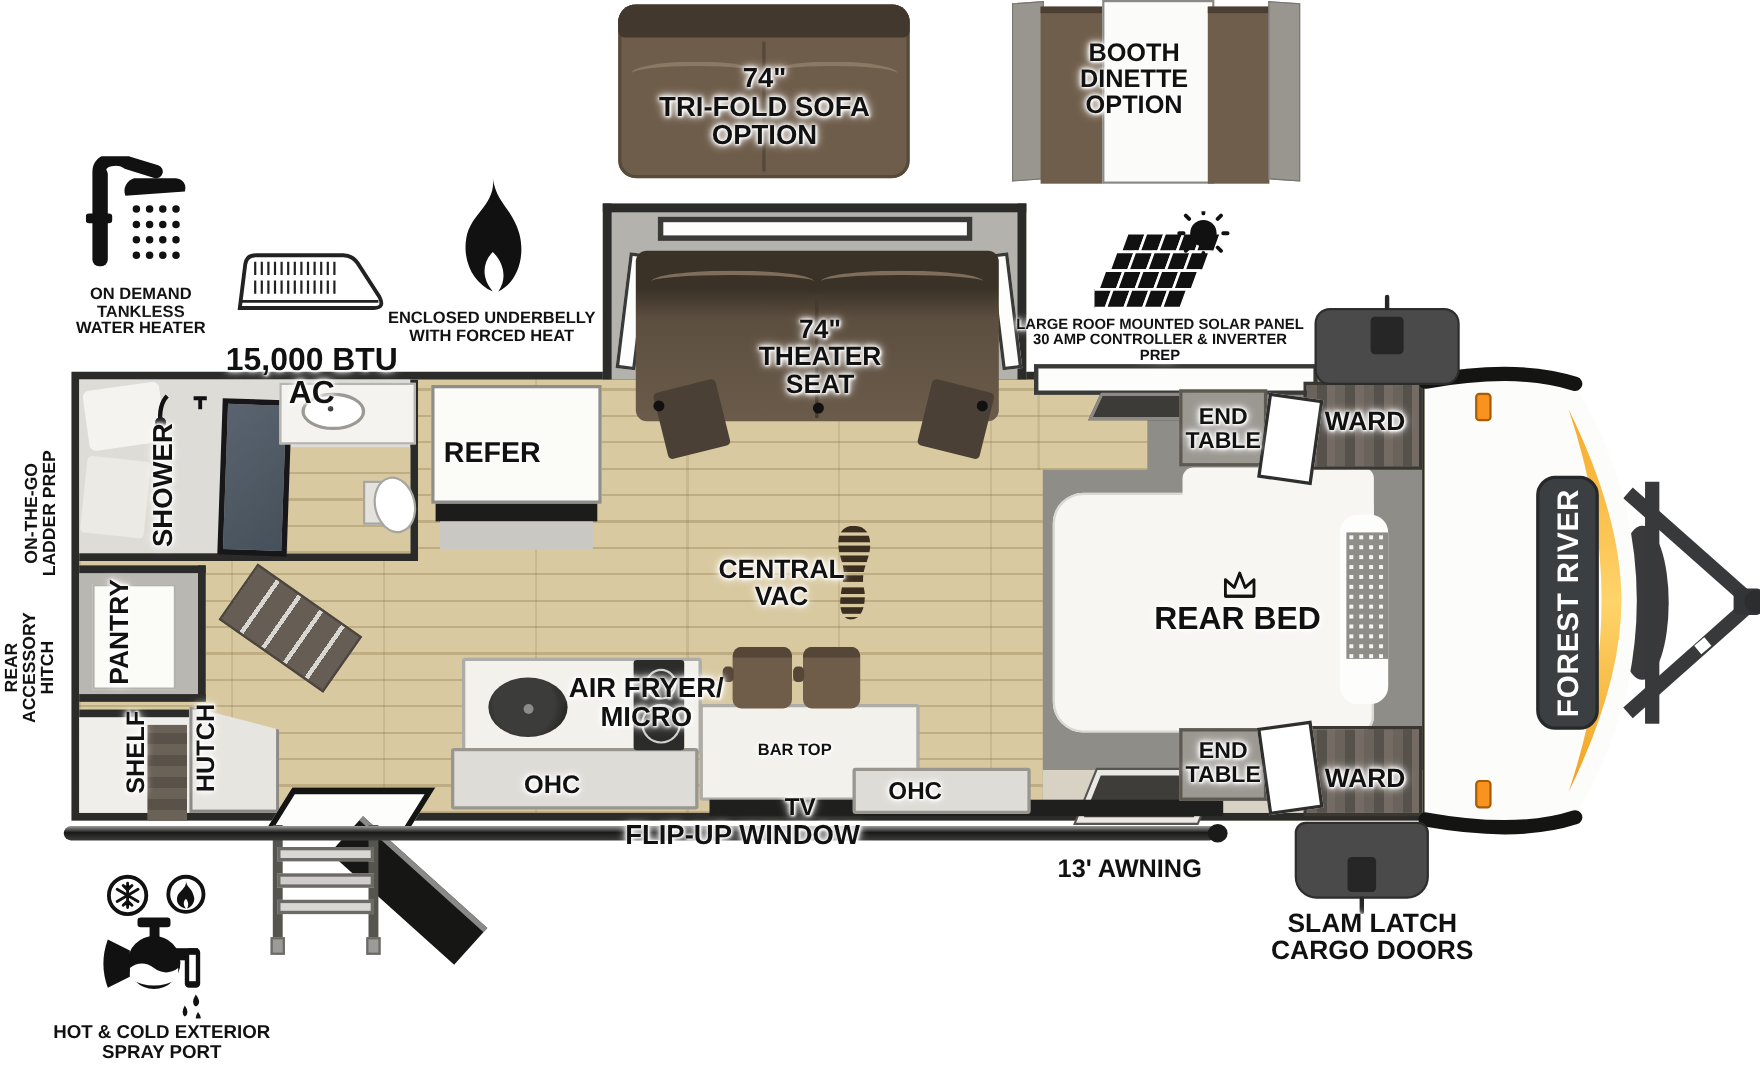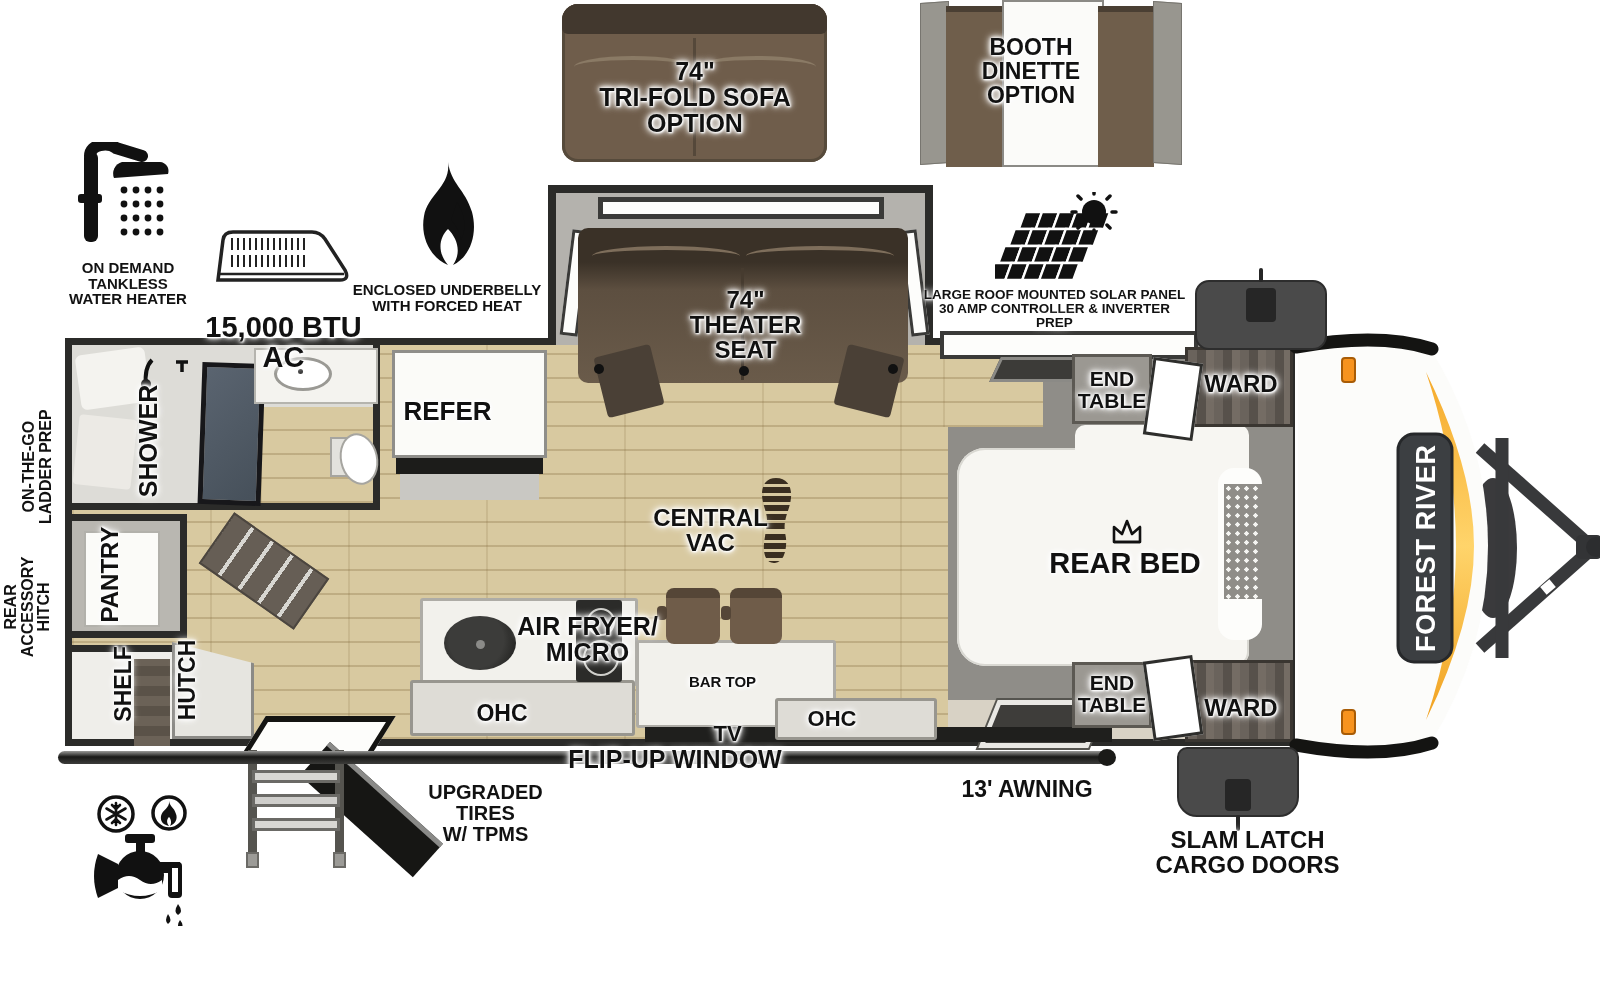--- a/index.html
+++ b/index.html
@@ -323,22 +323,20 @@
   <div class="abs" style="left:248px;top:750px;width:96px;height:120px;z-index:9;">
     <div class="abs" style="left:0;top:0;width:9px;height:104px;background:#55544f;"></div>
     <div class="abs" style="left:87px;top:0;width:9px;height:104px;background:#55544f;"></div>
     <div class="abs" style="left:4px;top:20px;width:88px;height:13px;background:#d8d7d3;border:3px solid #6b6a66;box-sizing:border-box;"></div>
     <div class="abs" style="left:4px;top:44px;width:88px;height:13px;background:#cfcecb;border:3px solid #6b6a66;box-sizing:border-box;"></div>
     <div class="abs" style="left:4px;top:68px;width:88px;height:13px;background:#d8d7d3;border:3px solid #6b6a66;box-sizing:border-box;"></div>
     <div class="abs" style="left:-2px;top:102px;width:13px;height:16px;background:#9c9b97;border:2px solid #6b6a66;box-sizing:border-box;"></div>
     <div class="abs" style="left:85px;top:102px;width:13px;height:16px;background:#9c9b97;border:2px solid #6b6a66;box-sizing:border-box;"></div>
   </div>
 
-  <div class="lab" style="left:398px;top:782px;width:175px;font-size:20px;">UPGRADED TIRES
-W/ TPMS</div>
   <div class="lab" style="left:560px;top:746px;width:230px;font-size:25px;">FLIP-UP WINDOW</div>
 
   <svg class="abs" style="left:88px;top:792px;z-index:5;" width="116" height="134" viewBox="0 0 116 134">
     <circle cx="28" cy="22" r="17" fill="none" stroke="#111" stroke-width="3.5"></circle>
     <g stroke="#111" stroke-width="2.6" stroke-linecap="round">
       <path d="M28 11 V33 M18.5 16.5 L37.5 27.5 M37.5 16.5 L18.5 27.5"></path>
       <path d="M24 13 L28 17 L32 13 M24 31 L28 27 L32 31"></path>
     </g>
     <circle cx="81" cy="21" r="16" fill="none" stroke="#111" stroke-width="3.5"></circle>
     <path d="M81 9 C82 16 74 18 73 24 C72 30 76 33 81 34 C78 30 79 27 81 25 C83 27 84 31 82 34 C87 32 90 27 88 22 C86 15 82 15 81 9 Z" fill="#111"></path>
@@ -347,20 +345,22 @@
     <circle cx="52" cy="83" r="24" fill="#111"></circle>
     <path d="M30 88 Q41 80 52 88 Q63 96 74 88 L74 98 Q52 110 30 98 Z" fill="#fff"></path>
     <path d="M10 62 L30 72 L30 96 L10 106 Q2 84 10 62 Z" fill="#111"></path>
     <rect x="72" y="70" width="20" height="11" fill="#111"></rect>
     <rect x="80" y="70" width="14" height="36" rx="4" fill="#111"></rect>
     <rect x="84" y="76" width="6" height="24" fill="#fff"></rect>
     <path d="M90 112 q-5 8 0 11 q6 -3 0 -11 Z" fill="#111"></path>
     <path d="M80 122 q-4 7 0 10 q5 -3 0 -10 Z" fill="#111"></path>
     <path d="M92 128 q-4 6 0 9 q5 -3 0 -9 Z" fill="#111"></path>
   </svg>
+  <div class="lab" style="left:42px;top:930px;width:210px;font-size:17px;">HOT &amp; COLD EXTERIOR
+SPRAY PORT</div>
 
   <div class="lab vlab" style="left:-37px;top:450px;width:150px;font-size:16px;">ON-THE-GO
 LADDER PREP</div>
   <div class="lab vlab" style="left:-32px;top:582px;width:120px;font-size:16px;">REAR
 ACCESSORY
 HITCH</div>
 
 </div>
 
 </body></html>

